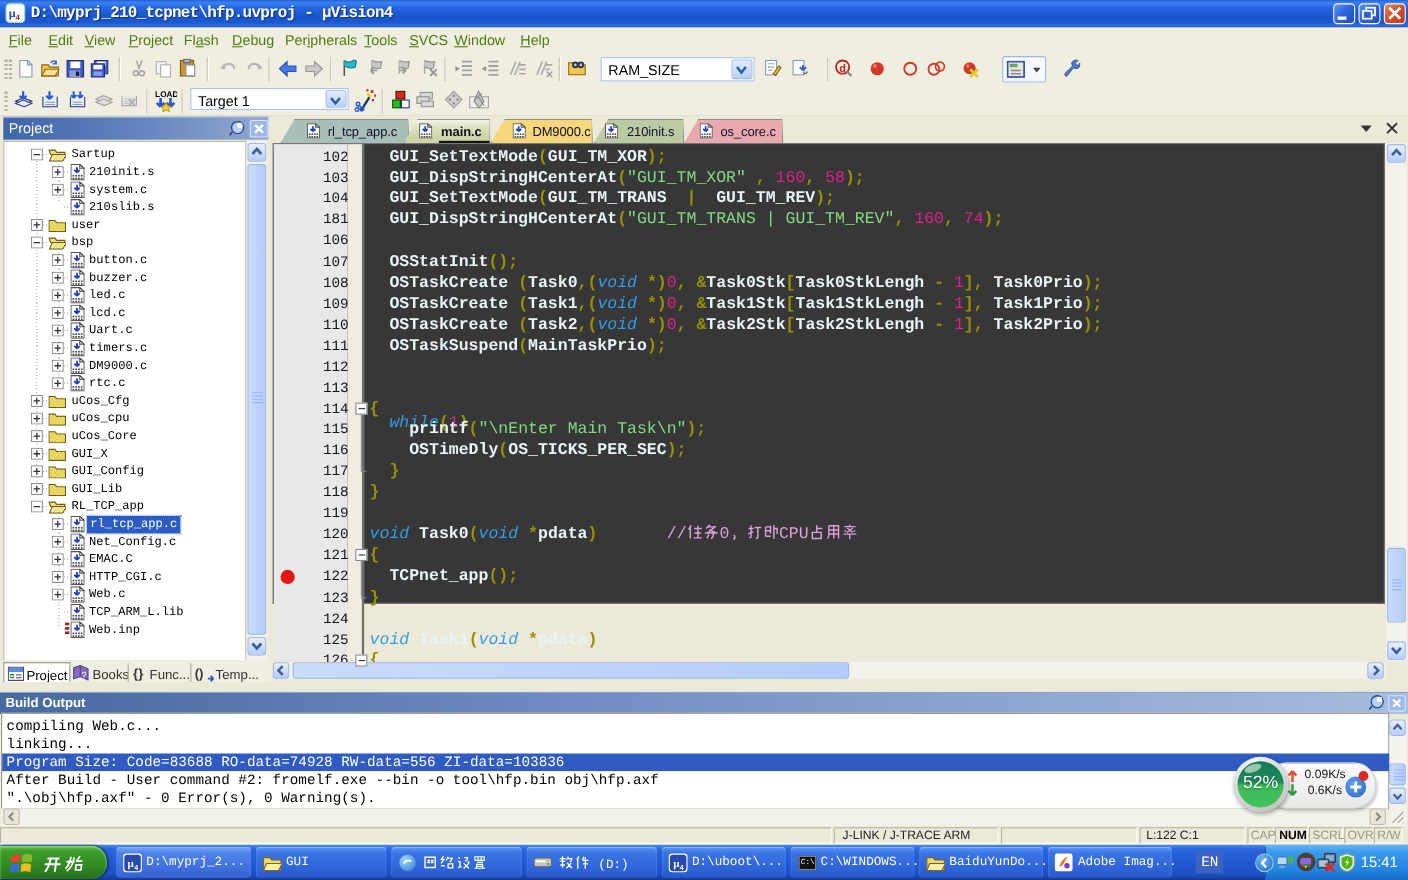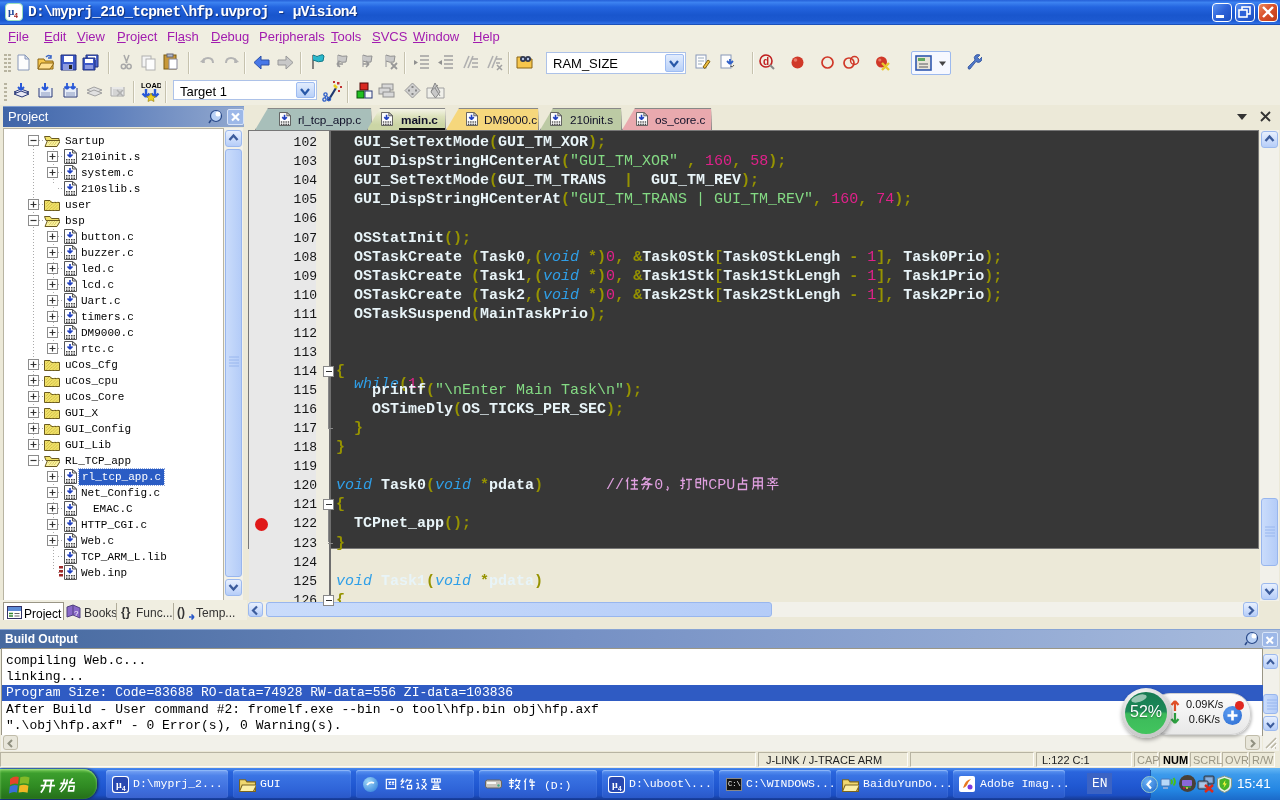--- a/index.html
+++ b/index.html
@@ -7,21 +7,21 @@
 .abs{position:absolute;}
 
 #title{left:0;top:0;width:1280px;height:25px;background:linear-gradient(180deg,#2560d8 0%,#3c82f0 10%,#2465e0 28%,#1956cd 60%,#1c59d0 82%,#2e6ee4 94%,#1142a5 100%);}
 #title .txt{left:28px;top:4px;color:#fff;font-weight:bold;font-size:14.5px;font-family:"Liberation Mono",monospace;letter-spacing:-0.68px;text-shadow:1px 1px 1px #10307a;}
 .wbtn{top:3px;width:20px;height:19px;border-radius:4px;border:1px solid #fff;box-sizing:border-box;}
 .wbtn.min{left:1212px;background:linear-gradient(135deg,#5a93f2 0%,#2e62d8 50%,#1c4ec0 100%);}
 .wbtn.max{left:1235px;background:linear-gradient(135deg,#5a93f2 0%,#2e62d8 50%,#1c4ec0 100%);}
 .wbtn.cls{left:1258px;background:linear-gradient(135deg,#ec8a5e 0%,#d9512a 45%,#c13a18 100%);}
 
 #menubar{left:0;top:25px;width:1280px;height:24px;background:#f0eee1;border-bottom:1px solid #d8d4c0;}
-.mi{top:4px;font-size:13px;color:#a21caf;}
+.mi{top:4px;font-size:13px;color:#4d7c0f;}
 
 #tb1{left:0;top:49px;width:1280px;height:29px;background:#f0eee1;border-bottom:1px solid #ddd9c6;}
 #tb2{left:0;top:78px;width:1280px;height:27px;background:#f0eee1;border-bottom:1px solid #c4c0ae;}
 .grip{top:5px;width:3px;height:18px;background-image:repeating-linear-gradient(180deg,#b8b4a0 0 2px,transparent 2px 4px);}
 .tsep{top:3px;width:1px;height:22px;background:#c6c2ae;border-right:1px solid #fbfaf4;}
 .ticon{width:17px;height:17px;}
 
 .combo{box-sizing:border-box;background:#fff;border:1px solid #adc2e8;}
 .combo .cbtn{position:absolute;right:1px;top:1px;bottom:1px;width:17px;background:linear-gradient(180deg,#e2ecfd,#b8d0f8);border:1px solid #9ebcf2;border-radius:2px;}
 .cbtn svg{position:absolute;left:2px;top:3px;}
@@ -660,21 +660,21 @@
           <use href="#fdoc"></use>
         </svg>
   <div class="trow" style="left:77px;top:356px;">Net_Config.c</div>
   <div class="abs" style="left:54px;top:379px;width:6px;height:1px;background-image:repeating-linear-gradient(90deg,#aaa 0 1px,transparent 1px 3px);"></div>
   <svg class="abs" style="left:43px;top:374px;" width="11" height="11">
           <use href="#pbox"></use>
         </svg>
   <svg class="abs" style="left:60px;top:372px;" width="13" height="15">
           <use href="#fdoc"></use>
         </svg>
-  <div class="trow" style="left:77px;top:372px;margin-left:12px;">EMAC.C</div>
+  <div class="trow" style="left:77px;top:372px;">EMAC.C</div>
   <div class="abs" style="left:54px;top:395px;width:6px;height:1px;background-image:repeating-linear-gradient(90deg,#aaa 0 1px,transparent 1px 3px);"></div>
   <svg class="abs" style="left:43px;top:390px;" width="11" height="11">
           <use href="#pbox"></use>
         </svg>
   <svg class="abs" style="left:60px;top:388px;" width="13" height="15">
           <use href="#fdoc"></use>
         </svg>
   <div class="trow" style="left:77px;top:388px;">HTTP_CGI.c</div>
   <div class="abs" style="left:54px;top:411px;width:6px;height:1px;background-image:repeating-linear-gradient(90deg,#aaa 0 1px,transparent 1px 3px);"></div>
   <svg class="abs" style="left:43px;top:406px;" width="11" height="11">
@@ -783,21 +783,21 @@
           <path d="M2 2 L11 11 M11 2 L2 11" stroke="#333" stroke-width="1.8"></path>
         </svg>
 </div>
 <div id="edmain" class="abs">
 <div id="gutter" class="abs"></div>
         <div id="gutter2" class="abs"></div>
         <div id="gutline" class="abs"></div>
 <div class="lnum" style="top:2.2px;">102</div>
 <div class="lnum" style="top:21.3px;">103</div>
 <div class="lnum" style="top:40.3px;">104</div>
-<div class="lnum" style="top:59.4px;">105</div>
+<div class="lnum" style="top:59.4px;">181</div>
 <div class="lnum" style="top:78.4px;">106</div>
 <div class="lnum" style="top:97.5px;">107</div>
 <div class="lnum" style="top:116.6px;">108</div>
 <div class="lnum" style="top:135.6px;">109</div>
 <div class="lnum" style="top:154.7px;">110</div>
 <div class="lnum" style="top:173.7px;">111</div>
 <div class="lnum" style="top:192.8px;">112</div>
 <div class="lnum" style="top:211.9px;">113</div>
 <div class="lnum" style="top:230.9px;">114</div>
 <div class="lnum" style="top:250.0px;">115</div>

